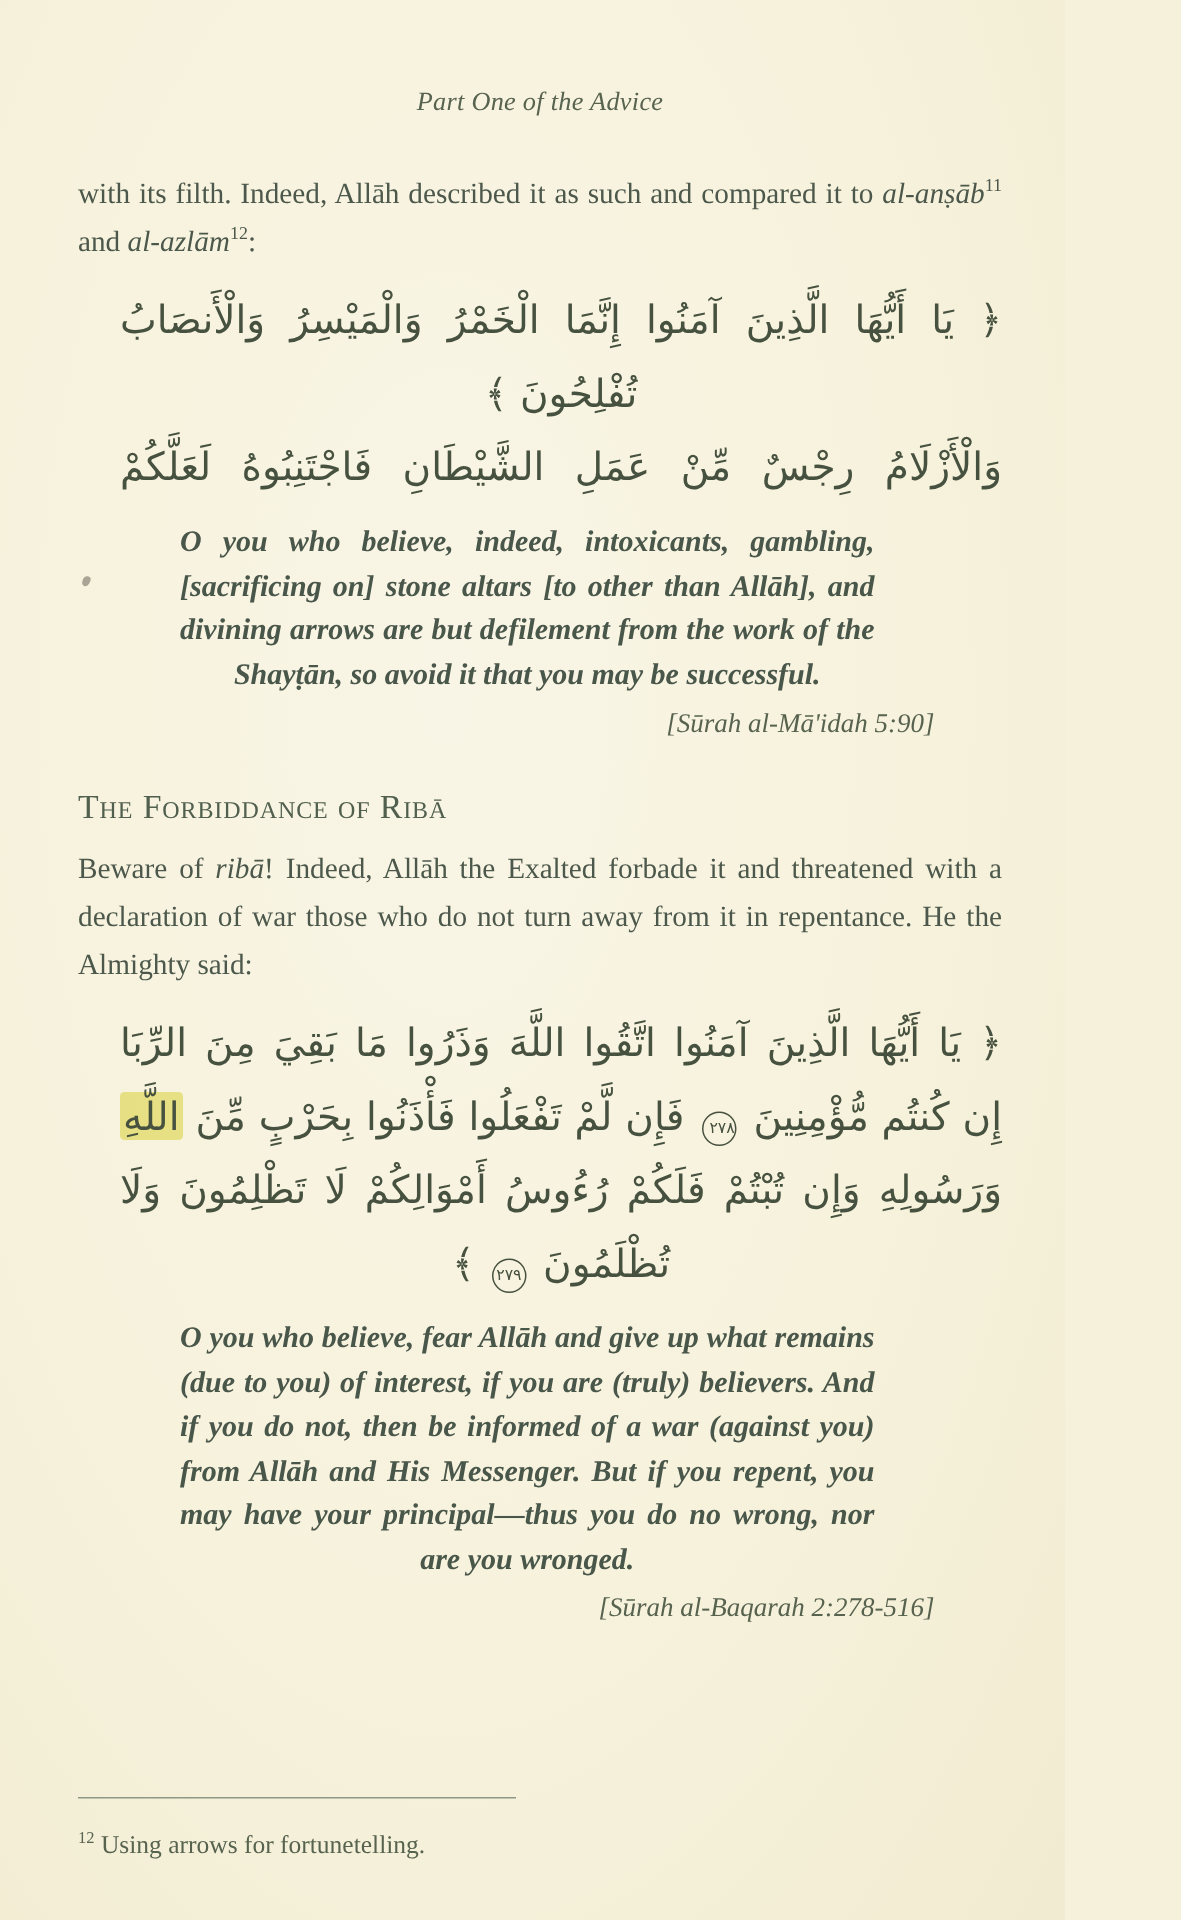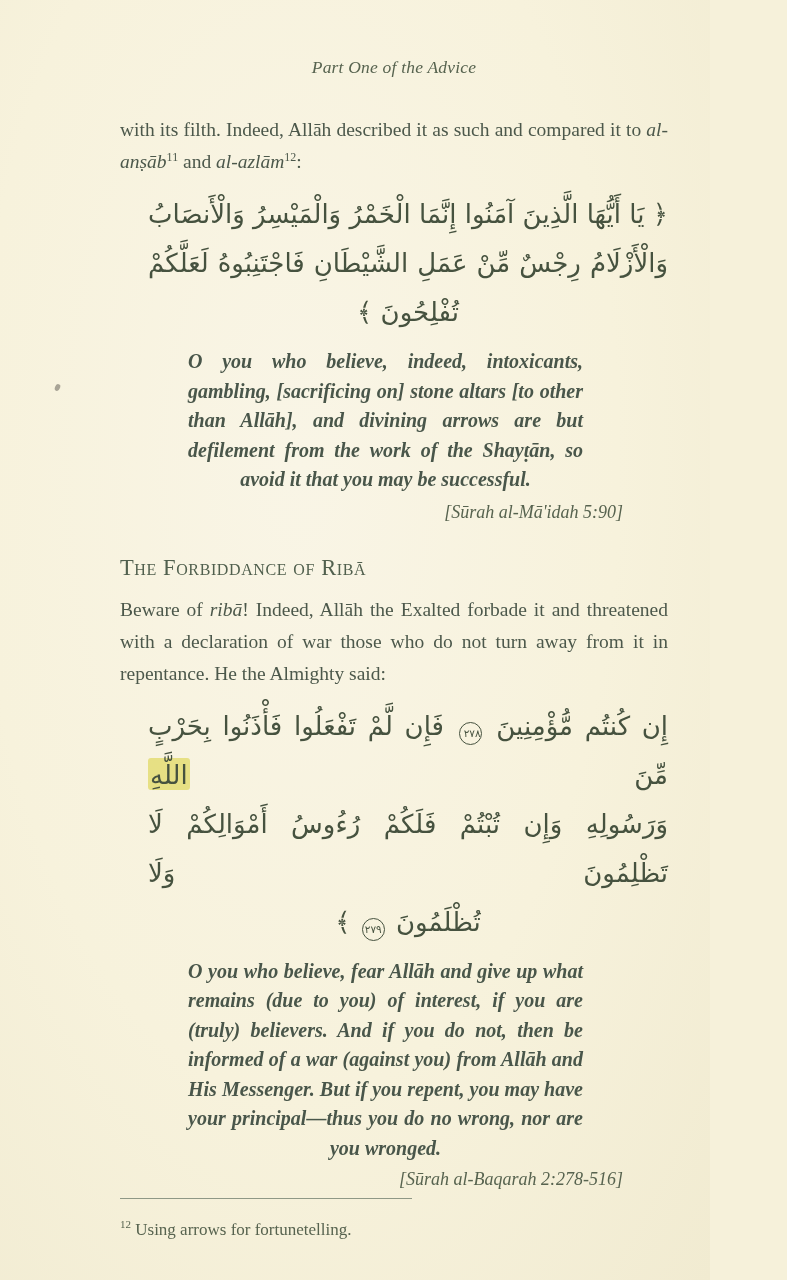--- a/index.html
+++ b/index.html
@@ -6,21 +6,21 @@
   html, body { margin: 0; padding: 0; }
   body {
     width: 787px; height: 1280px;
     font-family: "Liberation Serif", serif;
     background: #f6f1da;
   }
   .page {
     position: relative;
     width: 710px; height: 1280px;
     box-sizing: border-box;
-    padding: 56px 42px 34px 120px;
+    padding: 56px 42px 34px 52px;
     background: radial-gradient(ellipse at 42% 36%, #f9f5e6 0%, #f7f2dc 55%, #f1ebd1 100%);
     color: #4c584b;
     display: flex; flex-direction: column;
     overflow: hidden;
   }
   .running-header {
     text-align: center;
     font-style: italic;
     font-size: 17.5px;
     line-height: 22px;
@@ -132,32 +132,33 @@
 <body>
 
 <div class="page">
 
   <div class="running-header">Part One of the Advice</div>
 
   <p class="body-par intro"><span>with its filth. Indeed, Allāh described it as such and compared it to </span><span class="it">al-anṣāb</span><sup>11</sup><span> and </span><span class="it">al-azlām</span><sup>12</sup><span>:</span></p>
 
   <div class="arabic" dir="rtl" lang="ar">
     <div class="ar-line"><span>﴿ يَا أَيُّهَا الَّذِينَ آمَنُوا إِنَّمَا الْخَمْرُ وَالْمَيْسِرُ وَالْأَنصَابُ</span></div>
+    <div class="ar-line center"><span>تُفْلِحُونَ ﴾</span></div>
     <div class="ar-line"><span>وَالْأَزْلَامُ رِجْسٌ مِّنْ عَمَلِ الشَّيْطَانِ فَاجْتَنِبُوهُ لَعَلَّكُمْ</span></div>
-    <div class="ar-line center"><span>تُفْلِحُونَ ﴾</span></div>
   </div>
 
   <p class="translation">O you who believe, indeed, intoxicants, gambling, [sacrificing on] stone altars [to other than Allāh], and divining arrows are but defilement from the work of the Shayṭān, so avoid it that you may be successful.</p>
   <div class="citation">[Sūrah al-Mā'idah 5:90]</div>
 
   <h2 class="section-heading">The Forbiddance of Ribā</h2>
 
   <p class="body-par riba-par"><span>Beware of </span><span class="it">ribā</span><span>! Indeed, Allāh the Exalted forbade it and threatened with a declaration of war those who do not turn away from it in repentance. He the Almighty said:</span></p>
 
   <div class="arabic" dir="rtl" lang="ar">
+    <div class="ar-line"><span>﴿ يَا أَيُّهَا الَّذِينَ آمَنُوا اتَّقُوا اللَّهَ وَذَرُوا مَا بَقِيَ مِنَ الرِّبَا</span></div>
     <div class="ar-line"><span>إِن كُنتُم مُّؤْمِنِينَ </span><span class="ayah">٢٧٨</span><span> فَإِن لَّمْ تَفْعَلُوا فَأْذَنُوا بِحَرْبٍ مِّنَ </span><span class="hl">اللَّهِ</span></div>
     <div class="ar-line"><span>وَرَسُولِهِ وَإِن تُبْتُمْ فَلَكُمْ رُءُوسُ أَمْوَالِكُمْ لَا تَظْلِمُونَ وَلَا</span></div>
     <div class="ar-line center"><span>تُظْلَمُونَ </span><span class="ayah">٢٧٩</span><span> ﴾</span></div>
   </div>
 
   <p class="translation">O you who believe, fear Allāh and give up what remains (due to you) of interest, if you are (truly) believers. And if you do not, then be informed of a war (against you) from Allāh and His Messenger. But if you repent, you may have your principal—thus you do no wrong, nor are you wronged.</p>
   <div class="citation cit2">[Sūrah al-Baqarah 2:278-516]</div>
 
   <div class="footnotes">
     <div class="fn-rule"></div>

